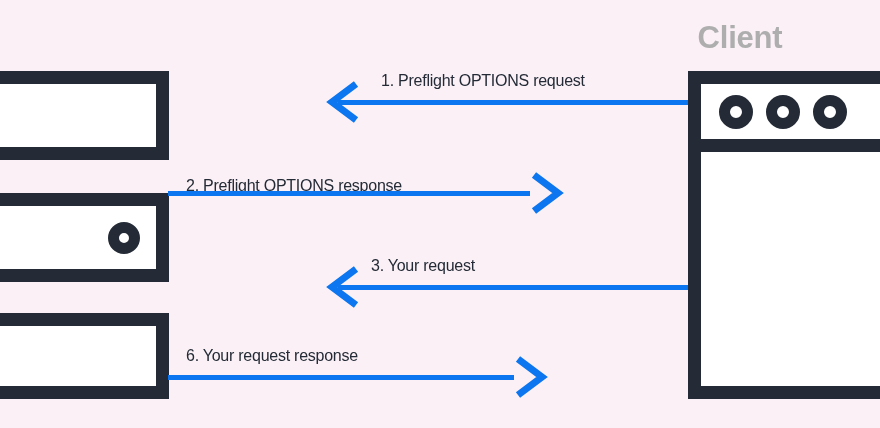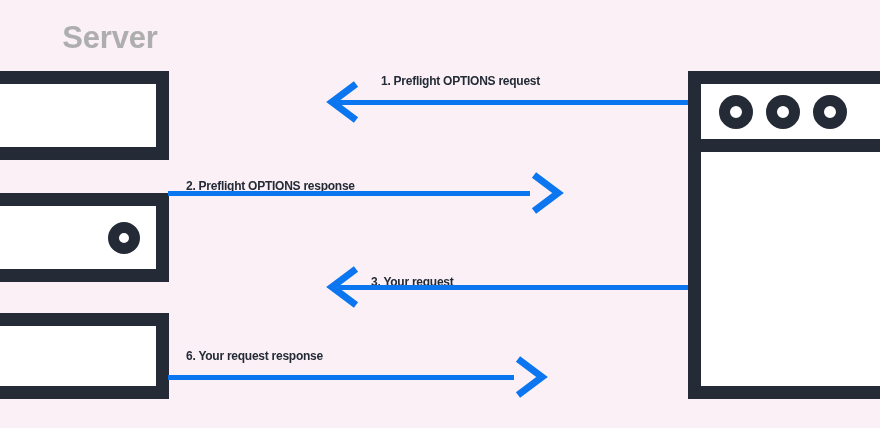--- a/index.html
+++ b/index.html
@@ -109,55 +109,55 @@
   }
   .flow-head {
     position: absolute;
     width: 0; height: 0;
   }
   .flow-head svg { display: block; overflow: visible; }
 
   .flow-label {
     position: absolute;
     font-family: "Liberation Sans", sans-serif;
-    font-size: 12px;
-    font-weight: 700;
+    font-size: 16px;
+    font-weight: 400;
     color: #242b36;
     white-space: nowrap;
     letter-spacing: -0.25px;
     line-height: 20px;
   }
 
   
   #flow1-line  { left: 338px; top: 100px; width: 350px; }
   #flow1-head  { left: 330px; top: 102px; }
   #flow1-label { left: 381px; top: 71px; }
 
   
   #flow2-line  { left: 168px; top: 191px; width: 362px; }
   #flow2-head  { left: 530px; top: 193px; }
   #flow2-label { left: 186px; top: 176px; }
 
   
   #flow3-line  { left: 338px; top: 285px; width: 350px; }
   #flow3-head  { left: 330px; top: 287px; }
-  #flow3-label { left: 371px; top: 256px; margin-top: 16px; }
+  #flow3-label { left: 371px; top: 256px; }
 
   
   #flow4-line  { left: 168px; top: 375px; width: 346px; }
   #flow4-head  { left: 514px; top: 377px; }
   #flow4-label { left: 186px; top: 346px; }
 </style>
 </head>
 <body>
 
 <div id="stage">
 
-  <div class="col-title" id="server-title">Server</div>
-
+
+  <div class="col-title" id="client-title">Client</div>
 
   <div class="rack" id="rack-1"></div>
 
   <div class="rack" id="rack-2">
     <span class="rack-led"></span>
   </div>
 
   <div class="rack" id="rack-3"></div>
 
   <div id="client-window">

